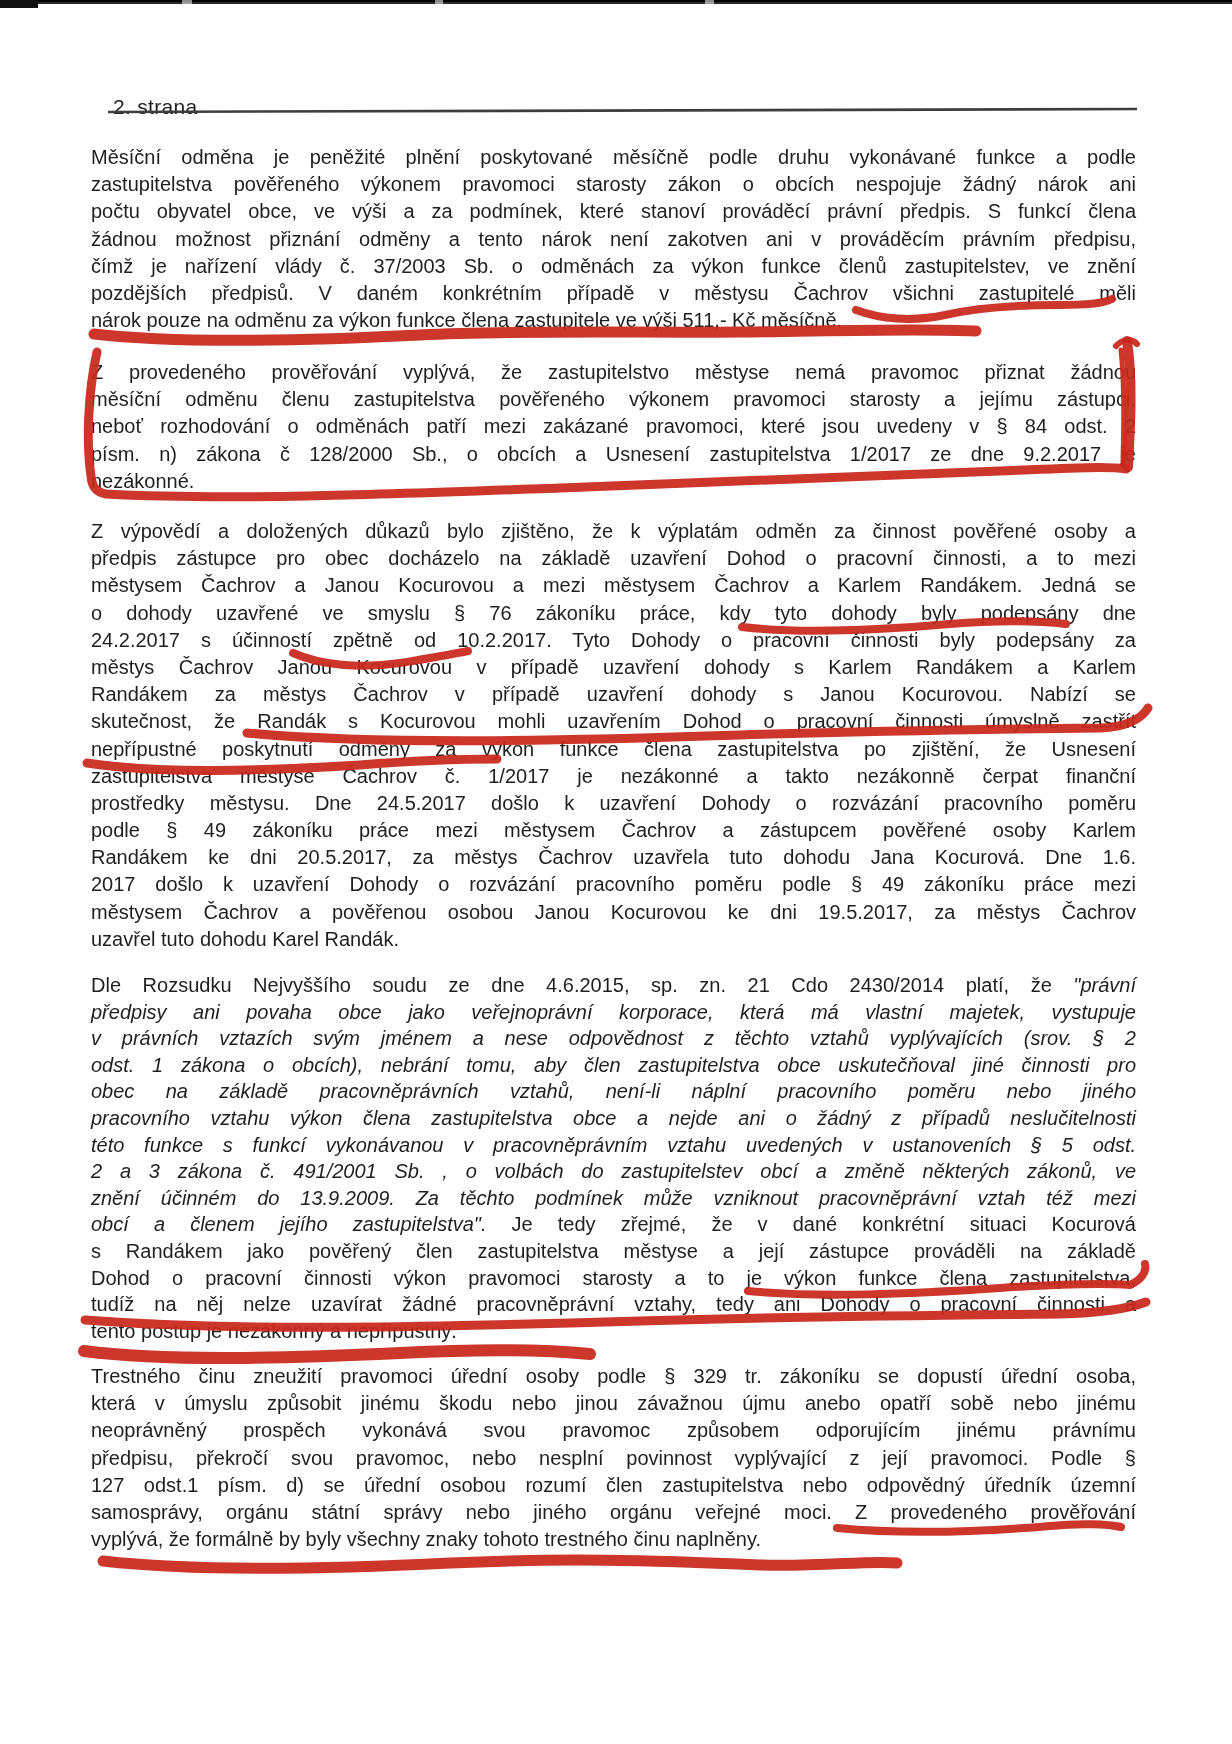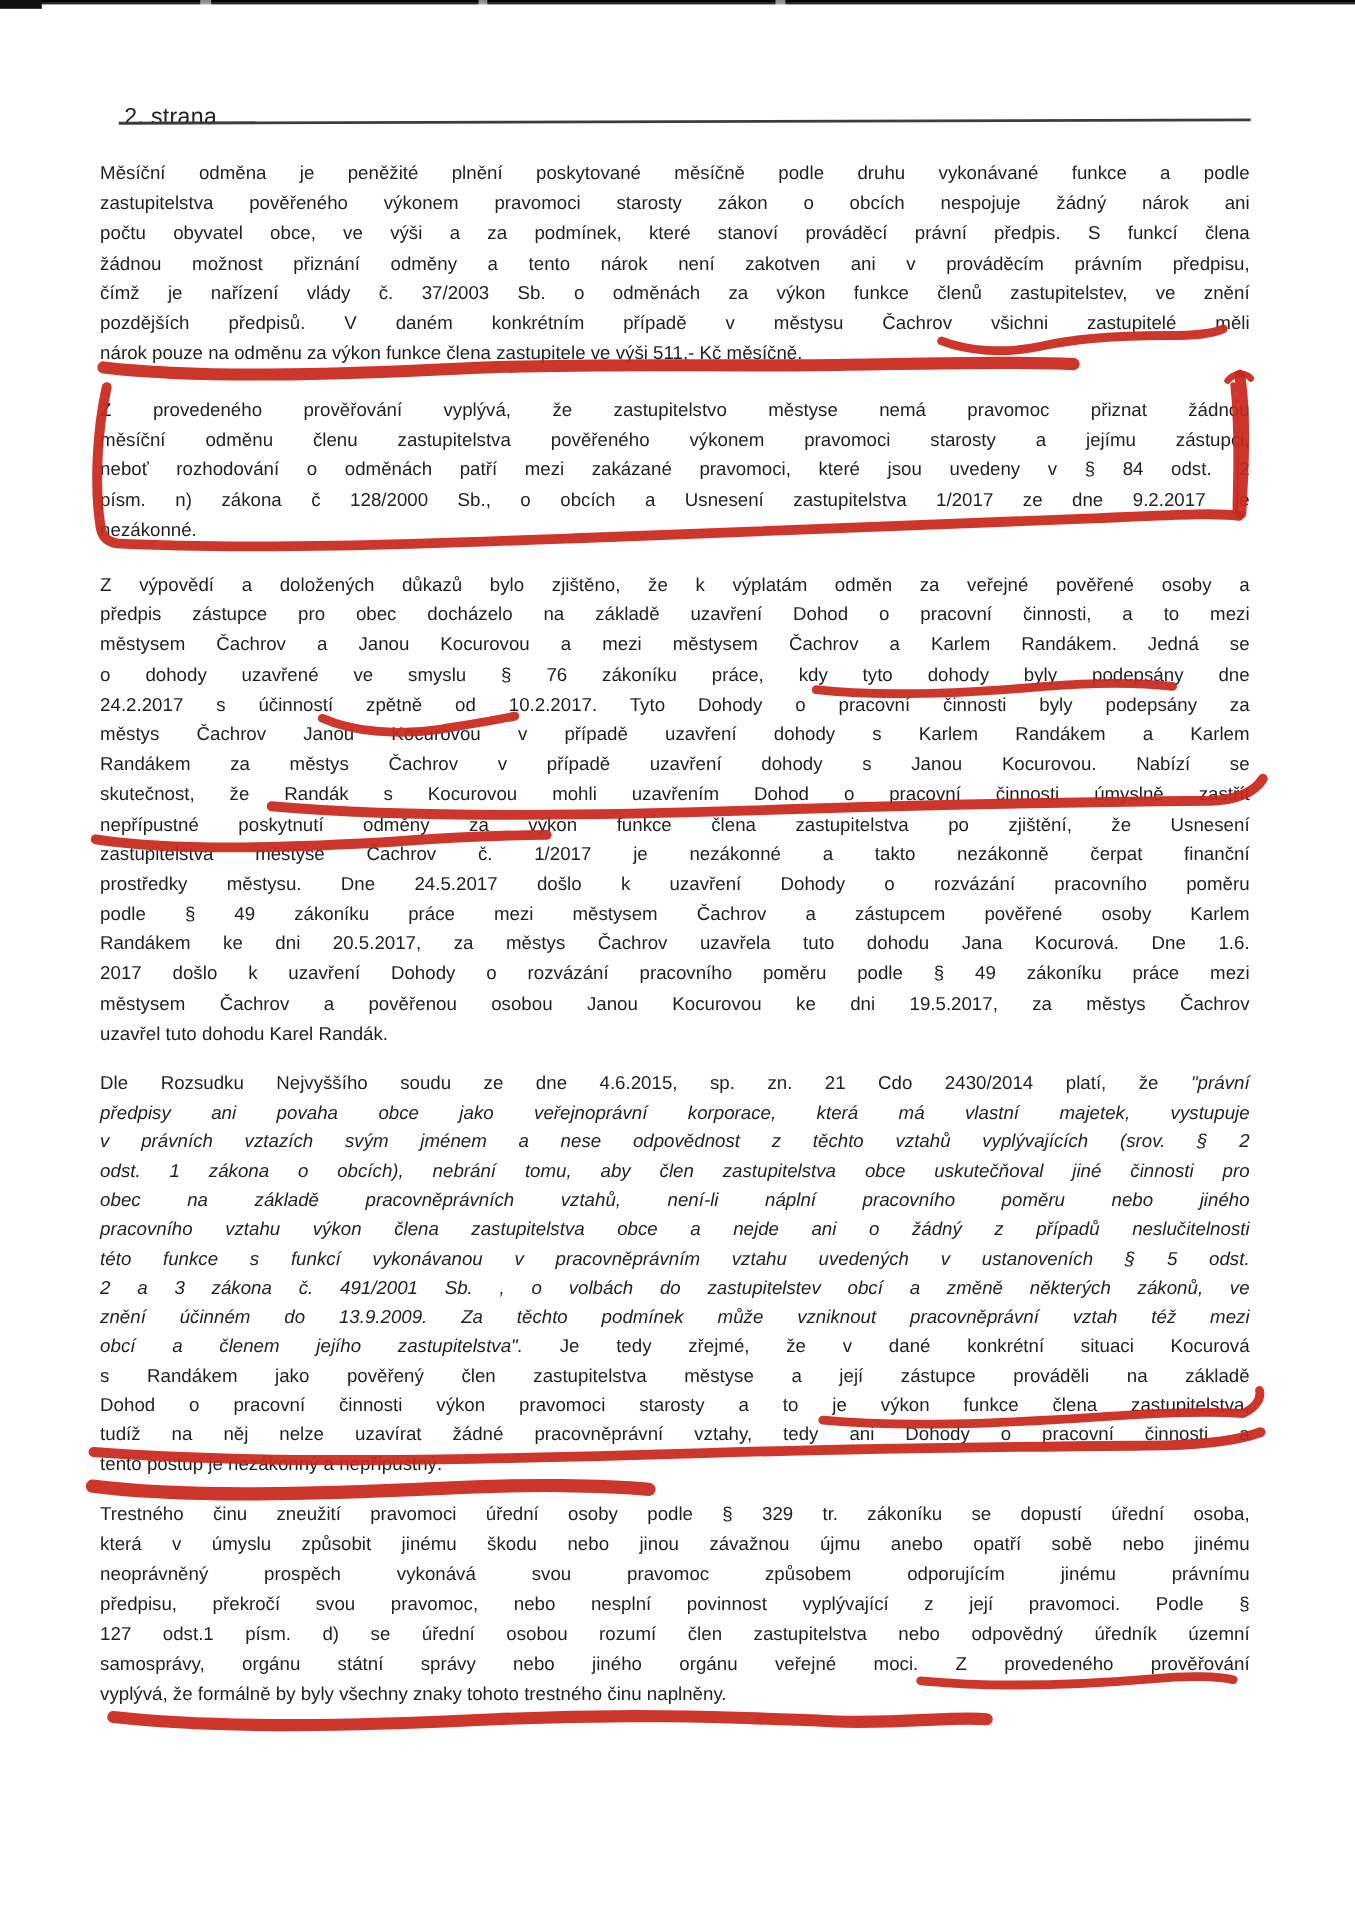--- a/index.html
+++ b/index.html
@@ -8,21 +8,21 @@
     background:#ffffff;overflow:hidden;
     font-family:"Liberation Sans","DejaVu Sans",sans-serif;
     color:#1f1f1f;
   }
   .scan-bar{position:absolute;left:0;top:0;width:1232px;height:4px;background:#181818;opacity:.92;}
   .scan-bar2{position:absolute;left:0;top:0;width:1232px;height:2px;background:#000;}
   .scan-nub{position:absolute;left:0;top:0;width:38px;height:8px;background:#101010;}
   .scan-gap{position:absolute;top:0;height:6px;background:rgba(255,255,255,.55);}
   .page-label{position:absolute;left:113px;top:55px;font-size:21px;letter-spacing:.3px;color:#222;margin-top:40px;}
   .footer-code{position:absolute;left:999px;top:1754px;font-size:20px;letter-spacing:.6px;color:#000000;}
-  .para{position:absolute;left:91px;width:1045px;font-size:17px;}
+  .para{position:absolute;left:91px;width:1045px;font-size:20px;}
   .ln{height:27.2px;line-height:27.2px;overflow:visible;}
   .p4 .ln{height:26.6px;line-height:26.6px;}
   .jl{text-align:justify;text-align-last:justify;}
   .it{font-style:italic;}
   svg.overlay{position:absolute;left:0;top:0;pointer-events:none;}
   .ink{fill:none;stroke:#c8271b;stroke-linecap:round;stroke-linejoin:round;opacity:.93;}
   .rule{stroke:#3d3d3d;stroke-width:2.6;stroke-linecap:butt;}
 </style>
 </head>
 <body>
@@ -50,21 +50,21 @@
 
   <div class="para" style="top:359px;">
     <div class="ln jl">Z provedeného prověřování vyplývá, že zastupitelstvo městyse nemá pravomoc přiznat žádnou</div>
     <div class="ln jl">měsíční odměnu členu zastupitelstva pověřeného výkonem pravomoci starosty a jejímu zástupci,</div>
     <div class="ln jl">neboť rozhodování o odměnách patří mezi zakázané pravomoci, které jsou uvedeny v § 84 odst. 2</div>
     <div class="ln jl">písm. n) zákona č 128/2000 Sb., o obcích a Usnesení zastupitelstva 1/2017 ze dne 9.2.2017 je</div>
     <div class="ln">nezákonné.</div>
   </div>
 
   <div class="para" style="top:518px;">
-    <div class="ln jl">Z výpovědí a doložených důkazů bylo zjištěno, že k výplatám odměn za veřejné pověřené osoby a</div>
+    <div class="ln jl">Z výpovědí a doložených důkazů bylo zjištěno, že k výplatám odměn za činnost pověřené osoby a</div>
     <div class="ln jl">předpis zástupce pro obec docházelo na základě uzavření Dohod o pracovní činnosti, a to mezi</div>
     <div class="ln jl">městysem Čachrov a Janou Kocurovou a mezi městysem Čachrov a Karlem Randákem. Jedná se</div>
     <div class="ln jl">o dohody uzavřené ve smyslu § 76 zákoníku práce, kdy tyto dohody byly podepsány dne</div>
     <div class="ln jl">24.2.2017 s účinností zpětně od 10.2.2017. Tyto Dohody o pracovní činnosti byly podepsány za</div>
     <div class="ln jl">městys Čachrov Janou Kocurovou v případě uzavření dohody s Karlem Randákem a Karlem</div>
     <div class="ln jl">Randákem za městys Čachrov v případě uzavření dohody s Janou Kocurovou. Nabízí se</div>
     <div class="ln jl">skutečnost, že Randák s Kocurovou mohli uzavřením Dohod o pracovní činnosti úmyslně zastřít</div>
     <div class="ln jl">nepřípustné poskytnutí odměny za výkon funkce člena zastupitelstva po zjištění, že Usnesení</div>
     <div class="ln jl">zastupitelstva městyse Čachrov č. 1/2017 je nezákonné a takto nezákonně čerpat finanční</div>
     <div class="ln jl">prostředky městysu. Dne 24.5.2017 došlo k uzavření Dohody o rozvázání pracovního poměru</div>

